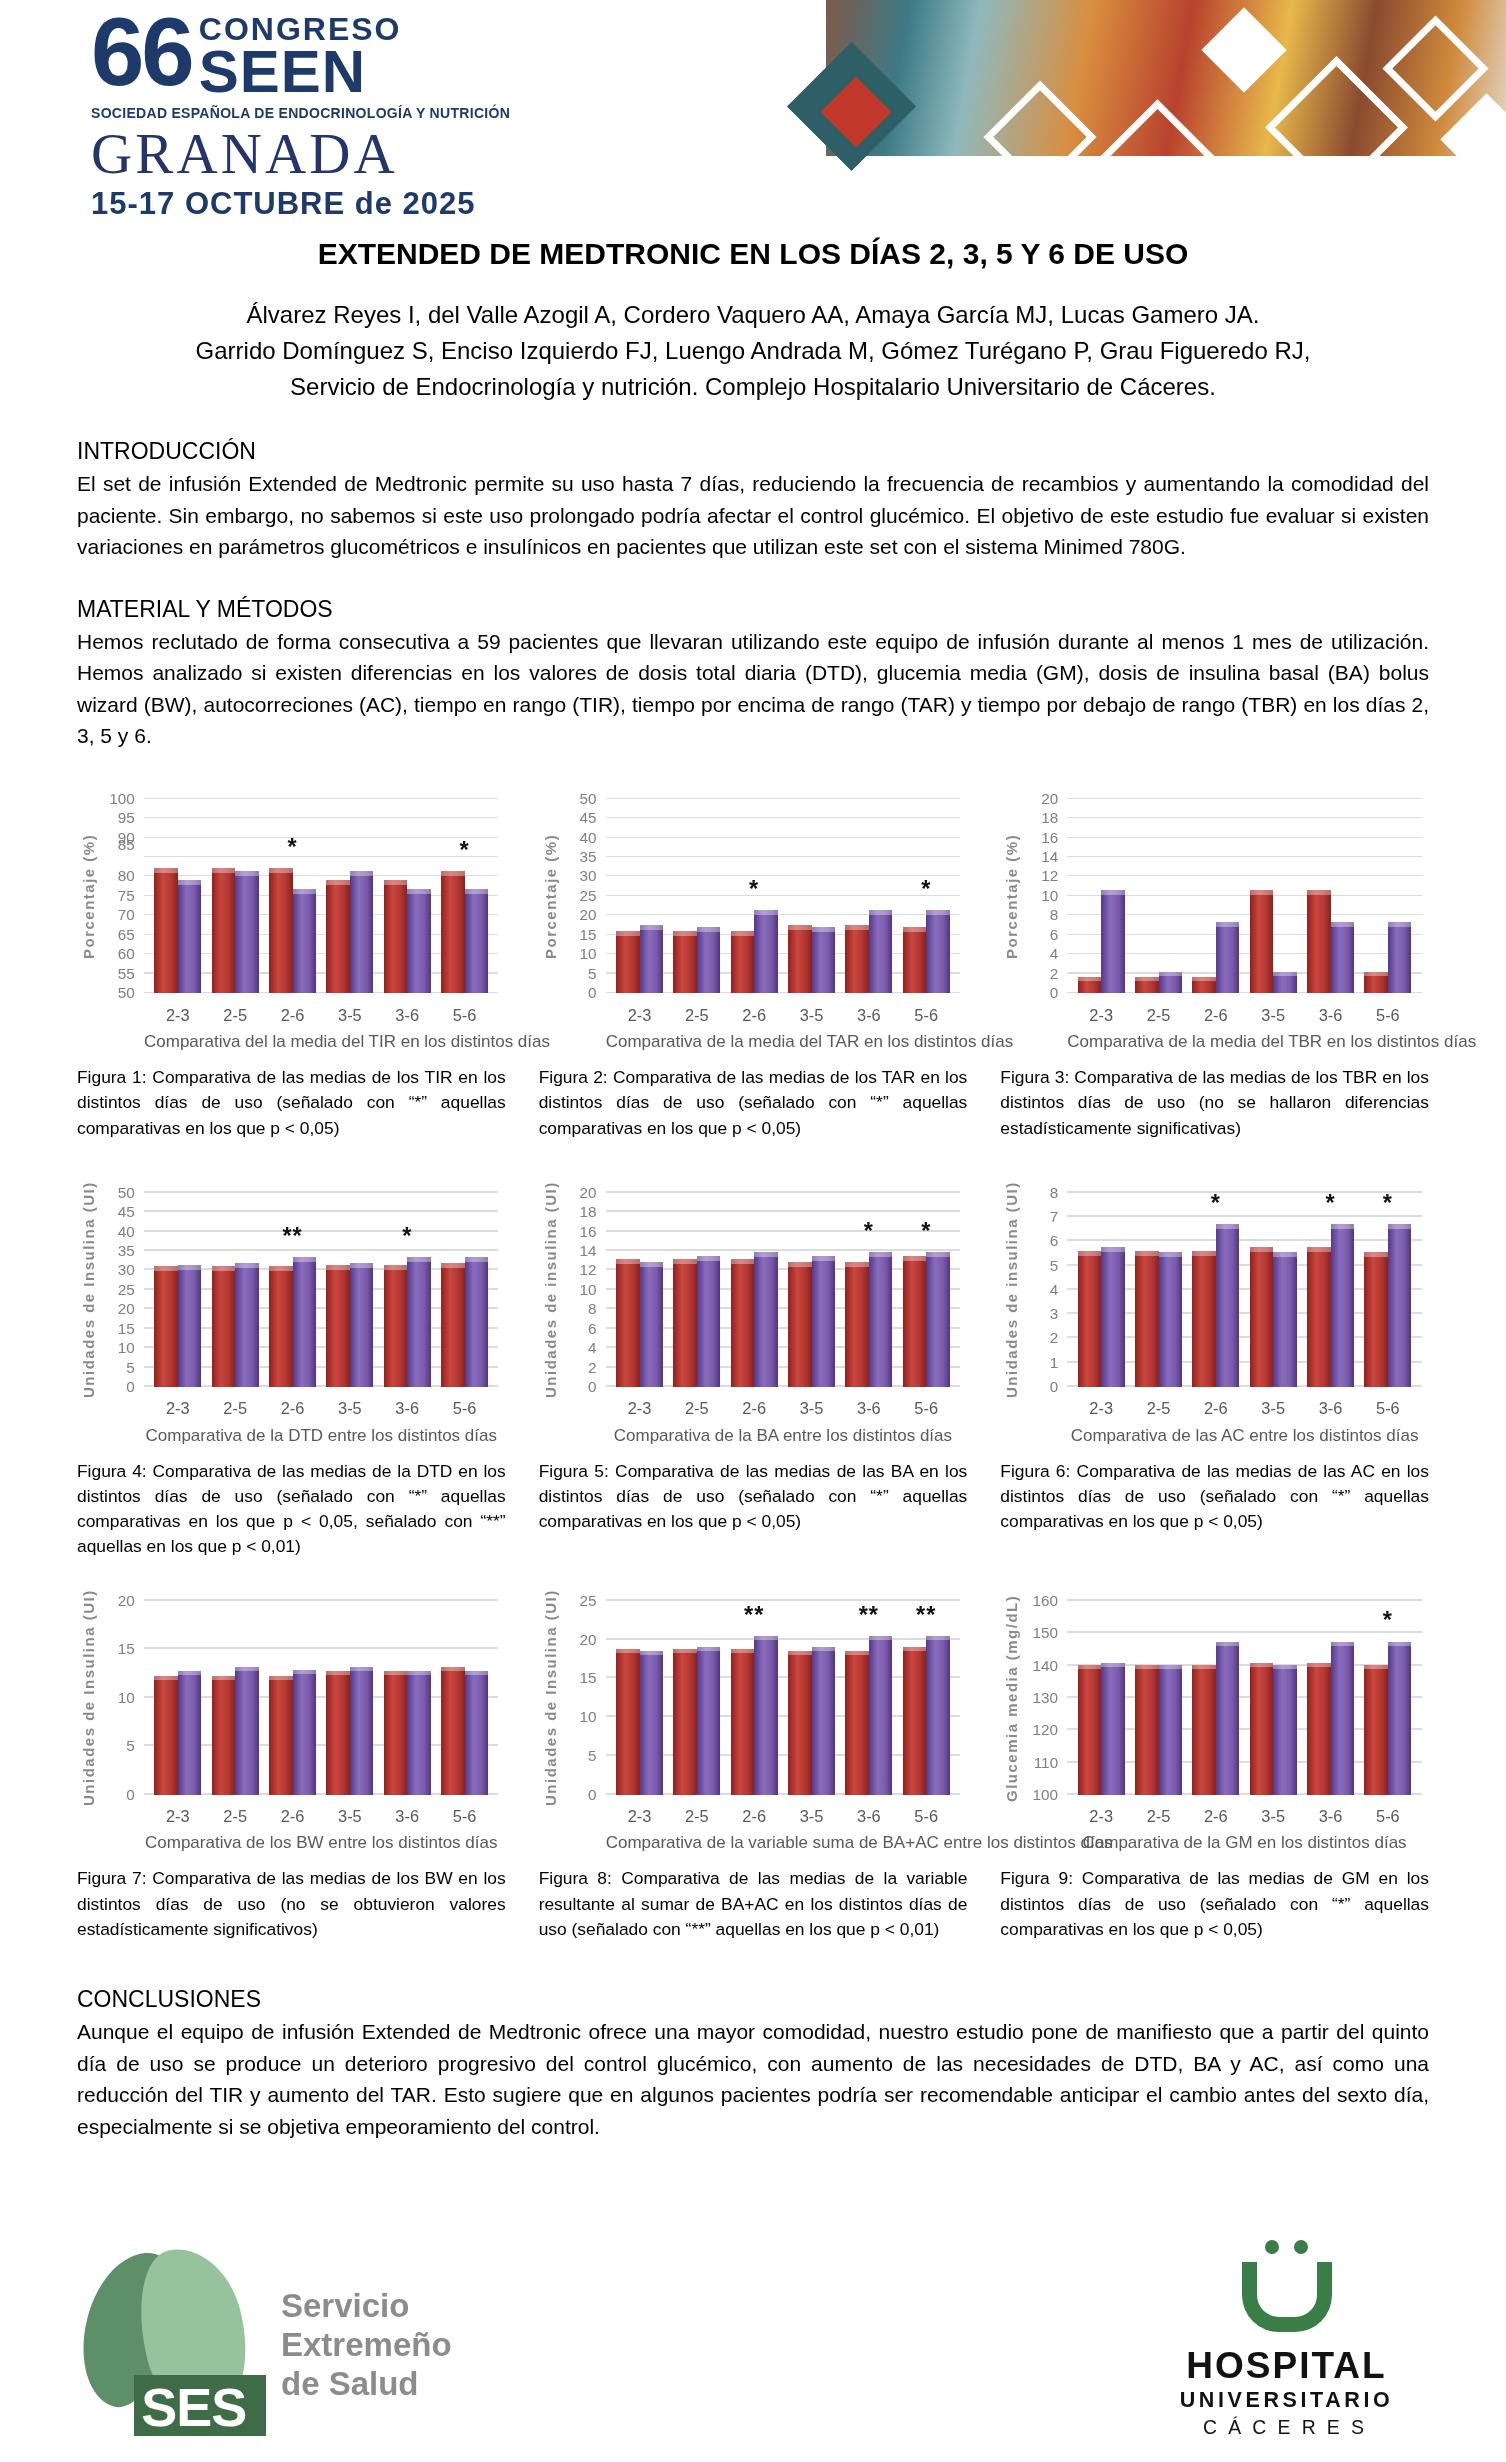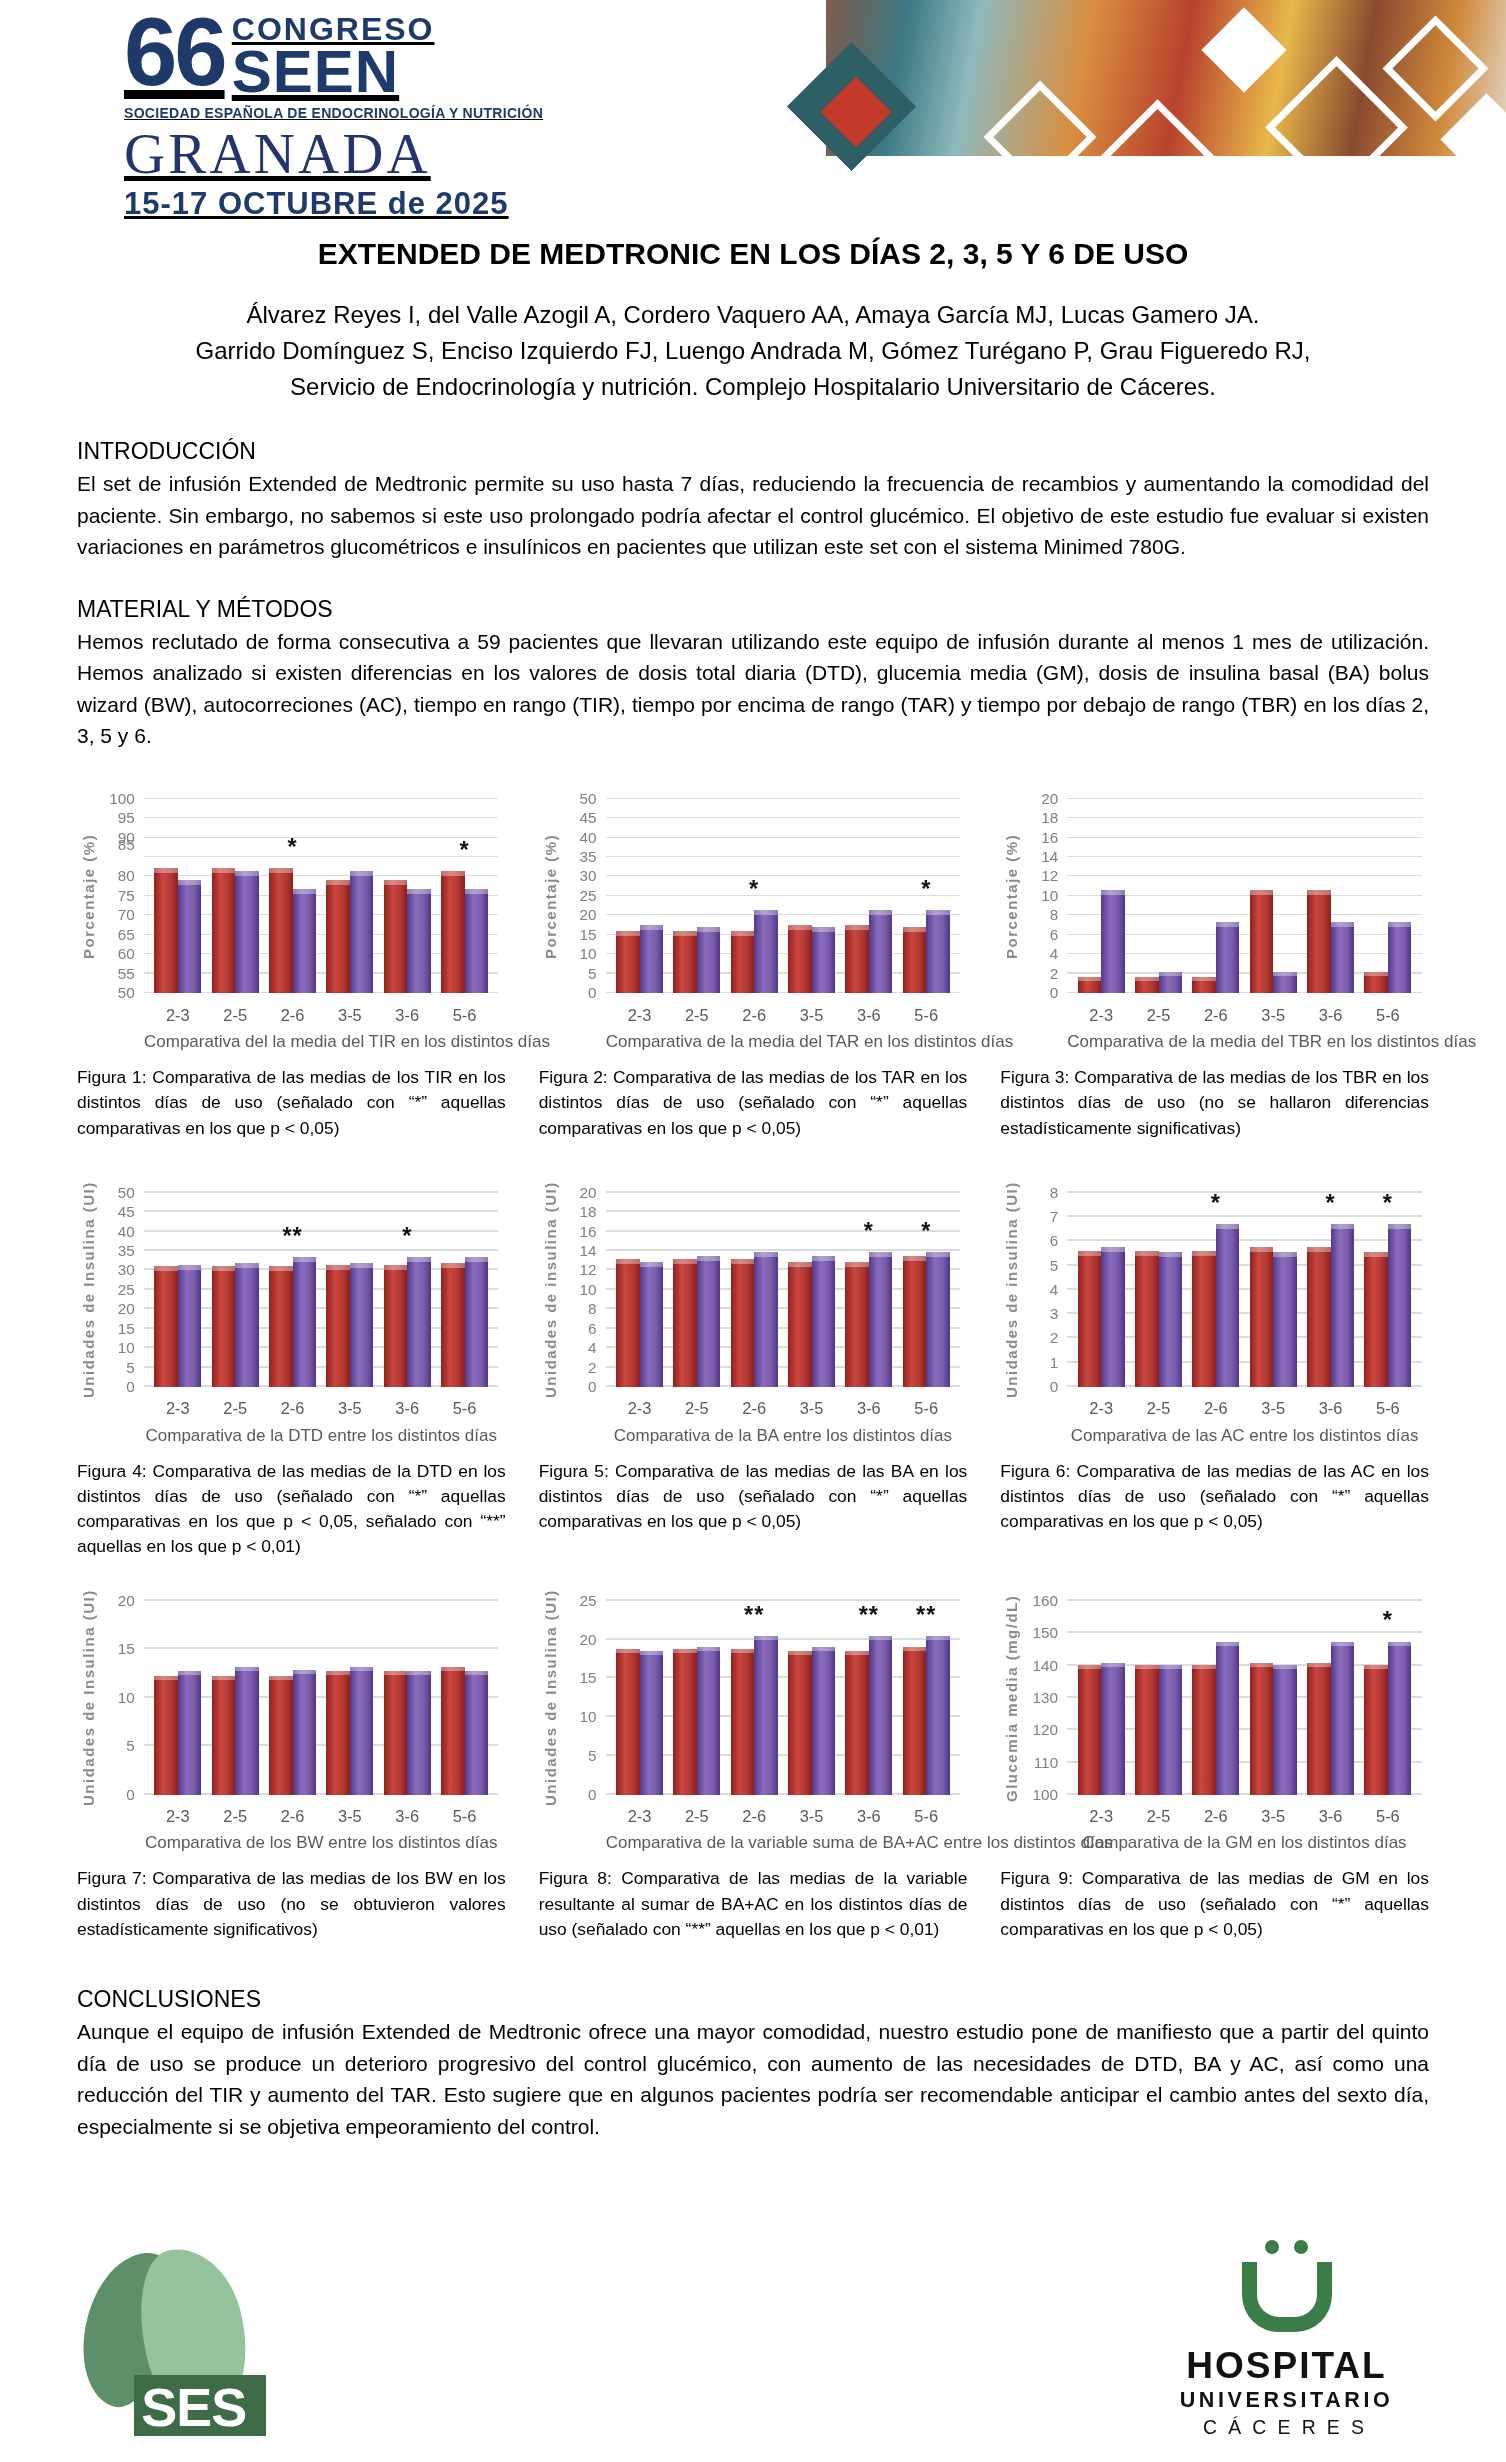--- a/index.html
+++ b/index.html
@@ -1,20 +1,20 @@
 <!DOCTYPE html>
 <html style="font-size:8.2px"><head>
 <meta charset="utf-8">
 <style>
   html,body{margin:0;padding:0;background:#ffffff;}
   .page{position:relative;width:1506px;height:2462px;background:#ffffff;overflow:hidden;
         font-family:"Liberation Sans",sans-serif;color:#000;}
   
   .header{position:relative;height:220px;}
-  .logo{position:absolute;left:124px;top:12.8px;text-decoration:underline;}
+  .logo{position:absolute;left:91px;top:12.8px;}
   .logo-top{display:flex;align-items:flex-start;}
   .logo-66{font-size:96px;font-weight:bold;color:#1d3a6b;line-height:.82;letter-spacing:-3.1px;}
   .logo-right{margin-left:7.2px;display:flex;flex-direction:column;}
   .logo-congreso{font-size:32px;font-weight:600;color:#1d3a6b;letter-spacing:2px;line-height:1.05;}
   .logo-seen{font-size:60px;font-weight:bold;color:#1d3a6b;line-height:.85;letter-spacing:1px;}
   .logo-soc{margin-top:7.2px;font-size:14px;font-weight:bold;color:#1d3a6b;letter-spacing:0.3px;}
   .logo-city{font-family:"Liberation Serif",serif;font-size:57px;color:#24356e;letter-spacing:3.1px;line-height:1.15;}
   .logo-dates{font-size:31px;font-weight:bold;color:#1d3a6b;letter-spacing:1px;}
   .collage{position:absolute;top:0;right:0;width:680px;height:156px;
      background:linear-gradient(100deg,#7f5a4a 0%,#3c7a85 12%,#8fb9bd 22%,#d98e3f 38%,#b8422e 52%,#e8b84b 66%,#8a4a2f 78%,#d08a3c 90%,#e2d8c8 100%);}
@@ -711,20 +711,25 @@
     <p>Aunque el equipo de infusión Extended de Medtronic ofrece una mayor comodidad, nuestro estudio pone de manifiesto que a partir del quinto día de uso se produce un deterioro progresivo del control glucémico, con aumento de las necesidades de DTD, BA y AC, así como una reducción del TIR y aumento del TAR. Esto sugiere que en algunos pacientes podría ser recomendable anticipar el cambio antes del sexto día, especialmente si se objetiva empeoramiento del control.</p>
   </div>
 
   <div class="footer">
     <div class="ses">
       <div class="ses-leaf1"></div>
       <div class="ses-leaf2"></div>
       <div class="ses-square">
         <span>SES</span>
       </div>
+      <div class="ses-text">
+        <div>Servicio</div>
+        <div>Extremeño</div>
+        <div>de Salud</div>
+      </div>
     </div>
     <div class="hospital">
       <div class="hosp-dots">
           <i></i>
           <i></i>
         </div>
       <div class="hosp-u"></div>
       <div class="hosp-name">HOSPITAL</div>
       <div class="hosp-sub">UNIVERSITARIO</div>
       <div class="hosp-city">CÁCERES</div>

